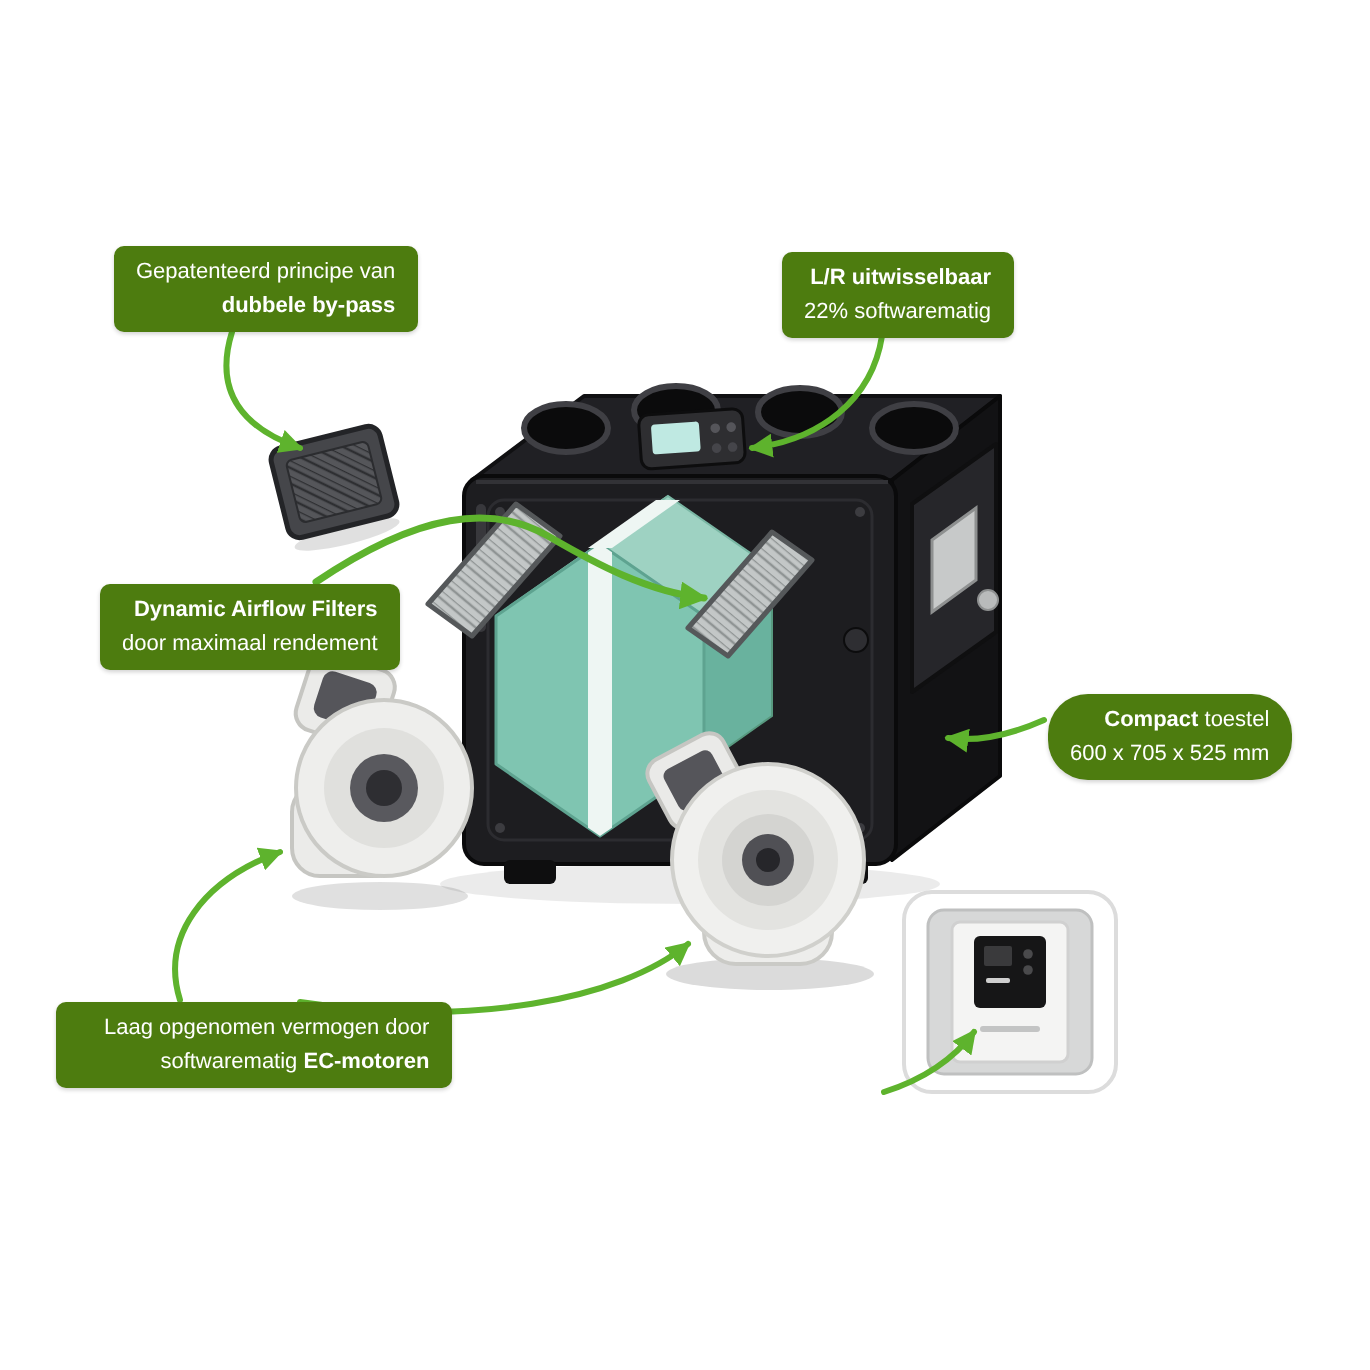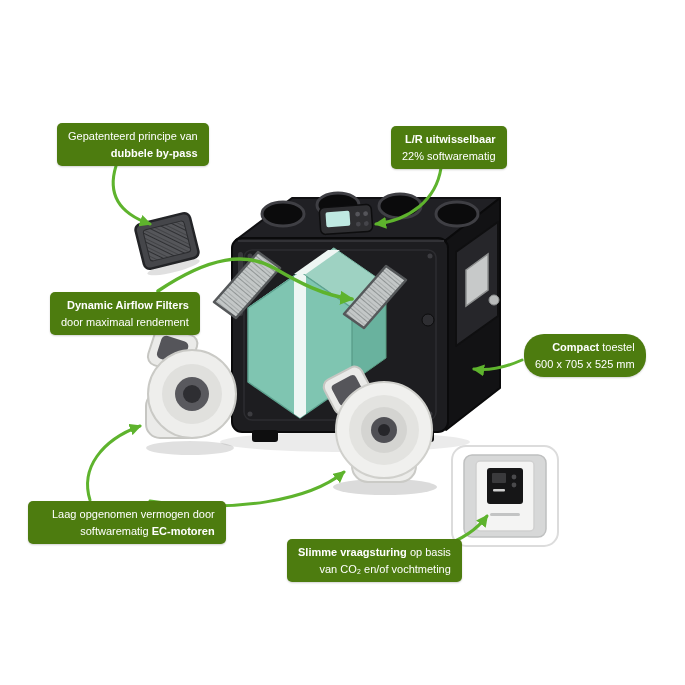--- a/index.html
+++ b/index.html
@@ -11,21 +11,21 @@
   .callout{
     position:absolute;z-index:3;background:#4d7c0f;color:#ffffff;
     font-size:11px;line-height:1.5;text-align:right;
     padding:5px 11px;border-radius:5px;white-space:nowrap;
     box-shadow:0 1px 2px rgba(0,0,0,.18);
   }
   .callout strong{font-weight:bold;}
   .callout-bypass{left:57px;top:123px;}
   .callout-lr{left:391px;top:126px;}
   .callout-filters{left:24px;top:292px;margin-left:26px;}
-  .callout-compact{left:524px;top:334px;border-radius:20px;}
+  .callout-compact{left:524px;top:347px;border-radius:20px;}
   .callout-ec{left:28px;top:501px;padding-left:24px;}
   .callout-demand{left:287px;top:539px;}
 </style>
 </head>
 <body>
 
 <div class="stage">
 
   <svg class="illustration" width="685" height="685" viewBox="0 0 685 685">
     <defs>
@@ -174,18 +174,14 @@
   <div class="callout callout-compact">
     <strong>Compact</strong><span> toestel</span><br>
     <span>600 x 705 x 525 mm</span>
   </div>
 
   <div class="callout callout-ec">
     <span>Laag opgenomen vermogen door</span><br>
     <span>softwarematig </span><strong>EC-motoren</strong>
   </div>
 
-  <div class="callout callout-demand">
-    <strong>Slimme vraagsturing</strong><span> op basis</span><br>
-    <span>van CO₂ en/of vochtmeting</span>
-  </div>
 
 </div>
 
 </body></html>

